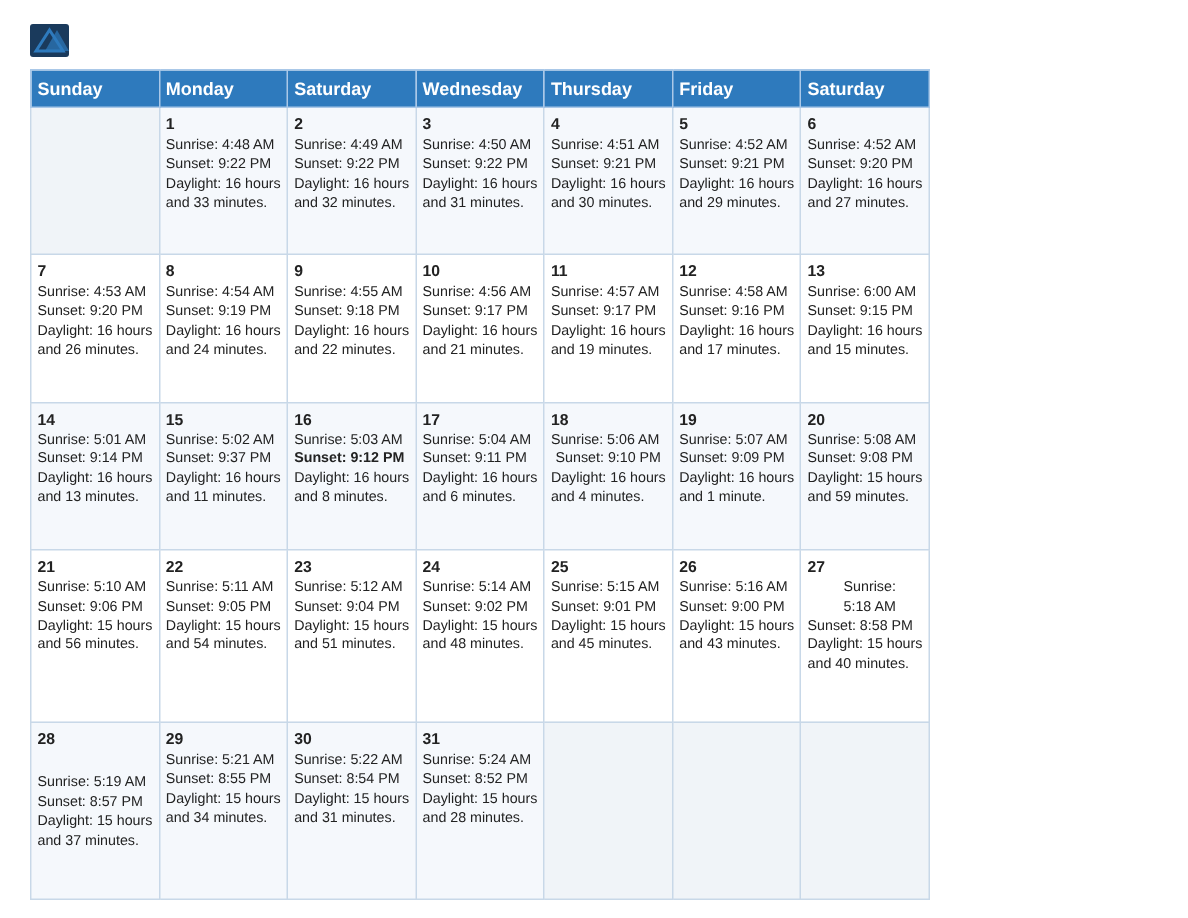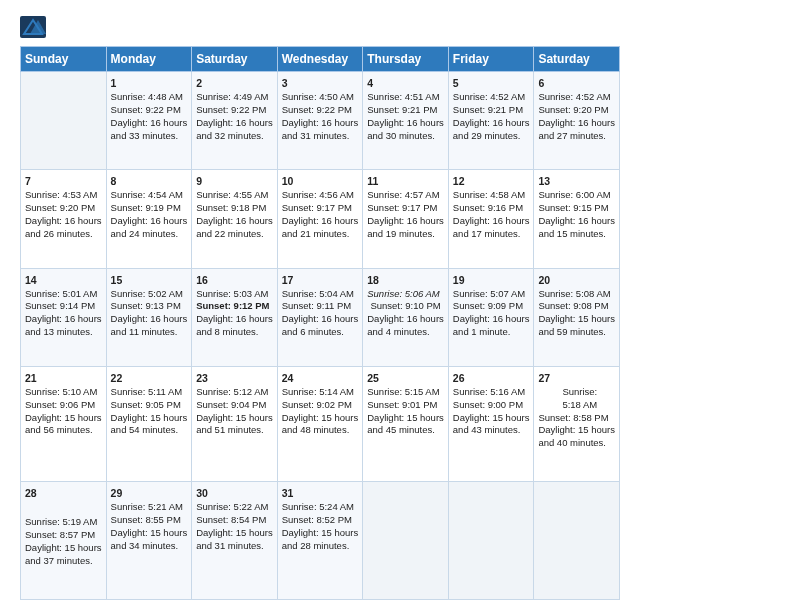--- a/index.html
+++ b/index.html
@@ -222,41 +222,41 @@
           <td>
             <span class="day-num">14</span>
             <span style="display: block;">Sunrise: 5:01 AM</span>
             <span style="display: block;">Sunset: 9:14 PM</span>
             <span style="display: block;">Daylight: 16 hours</span>
             <span style="display: block;">and 13 minutes.</span>
           </td>
           <td>
             <span class="day-num">15</span>
             <span style="display: block;">Sunrise: 5:02 AM</span>
-            <span style="display: block;">Sunset: 9:13 PM</span>
+            <span style="display: block;">Sunset: 9:37 PM</span>
             <span style="display: block;">Daylight: 16 hours</span>
             <span style="display: block;">and 11 minutes.</span>
           </td>
           <td>
             <span class="day-num">16</span>
             <span style="display: block;">Sunrise: 5:03 AM</span>
             <span style="display: block; font-weight: bold;">Sunset: 9:12 PM</span>
             <span style="display: block;">Daylight: 16 hours</span>
             <span style="display: block;">and 8 minutes.</span>
           </td>
           <td>
             <span class="day-num">17</span>
             <span style="display: block;">Sunrise: 5:04 AM</span>
             <span style="display: block;">Sunset: 9:11 PM</span>
             <span style="display: block;">Daylight: 16 hours</span>
             <span style="display: block;">and 6 minutes.</span>
           </td>
           <td>
             <span class="day-num">18</span>
-            <span style="display: block; font-style: italic;">Sunrise: 5:06 AM</span>
+            <span style="display: block;">Sunrise: 5:06 AM</span>
             <span style="display: block; text-align: center;">Sunset: 9:10 PM</span>
             <span style="display: block;">Daylight: 16 hours</span>
             <span style="display: block;">and 4 minutes.</span>
           </td>
           <td>
             <span class="day-num">19</span>
             <span style="display: block;">Sunrise: 5:07 AM</span>
             <span style="display: block;">Sunset: 9:09 PM</span>
             <span style="display: block;">Daylight: 16 hours</span>
             <span style="display: block;">and 1 minute.</span>

